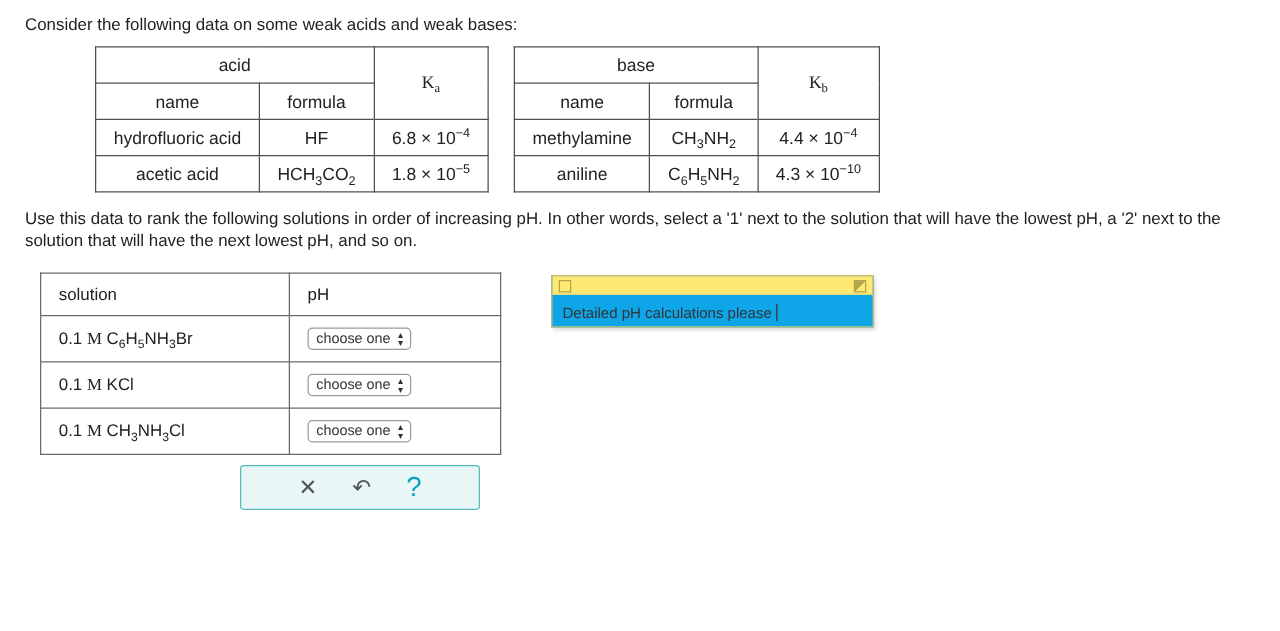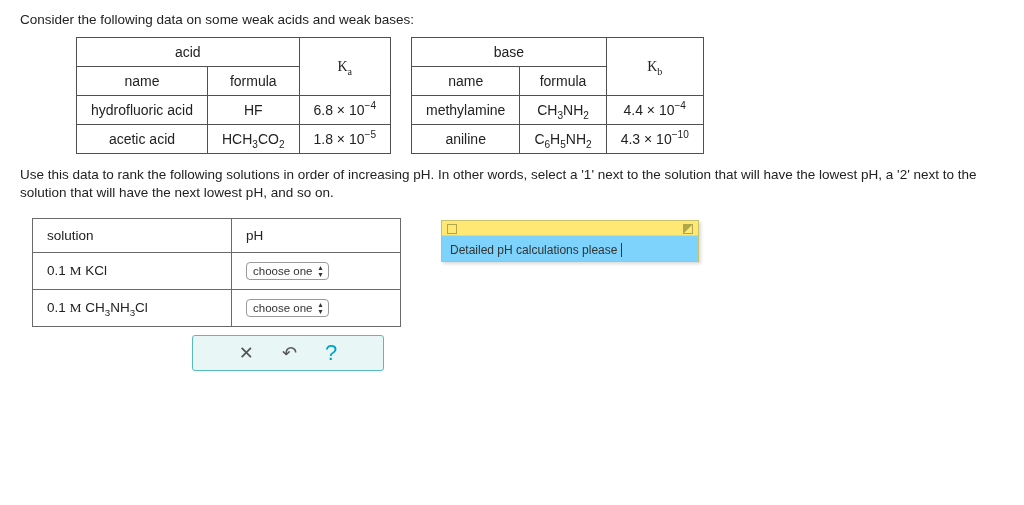--- a/index.html
+++ b/index.html
@@ -64,21 +64,21 @@
     width:150px;
     justify-content:center;
     align-items:center;
     margin: 8px 0 0 160px;
   }
   .iconbtn { font-size:18px; color:#555; line-height:1; }
   .iconbtn.q { color:#00a3c7; font-size:22px; }
 
   .note {
     position:relative;
-    background:#7dd3fc;
+    background:#0ea5e9;
     border:1px solid #c9c06a;
     width:240px;
     padding:6px 8px 4px 8px;
     font-size:12px;
     color:#333;
     box-shadow:2px 2px 3px rgba(0,0,0,0.15);
     margin-top:2px;
   }
   .note .bar {
     position:absolute; top:0; left:0; right:0; height:14px;
@@ -149,20 +149,30 @@
 
 <div class="para2">Use this data to rank the following solutions in order of increasing pH. In other words, select a '1' next to the solution that will have the lowest pH, a '2' next to the solution that will have the next lowest pH, and so on.</div>
 
 <div class="lower-row">
   <div>
     <table class="solution">
       <tbody>
           <tr>
         <th style="min-width:170px">solution</th>
         <th style="min-width:140px">pH</th>
+      </tr>
+      <tr>
+        <td class="left">0.1 <span class="serif-i">M</span> C<span class="sub">6</span>H<span class="sub">5</span>NH<span class="sub">3</span>Br</td>
+        <td><span class="select">
+                <span>choose one</span>
+                <span class="arrows">
+                  <span>▴</span>
+                  <span>▾</span>
+                </span>
+              </span></td>
       </tr>
       <tr>
         <td class="left">0.1 <span class="serif-i">M</span> KCl</td>
         <td><span class="select">
                 <span>choose one</span>
                 <span class="arrows">
                   <span>▴</span>
                   <span>▾</span>
                 </span>
               </span></td>

